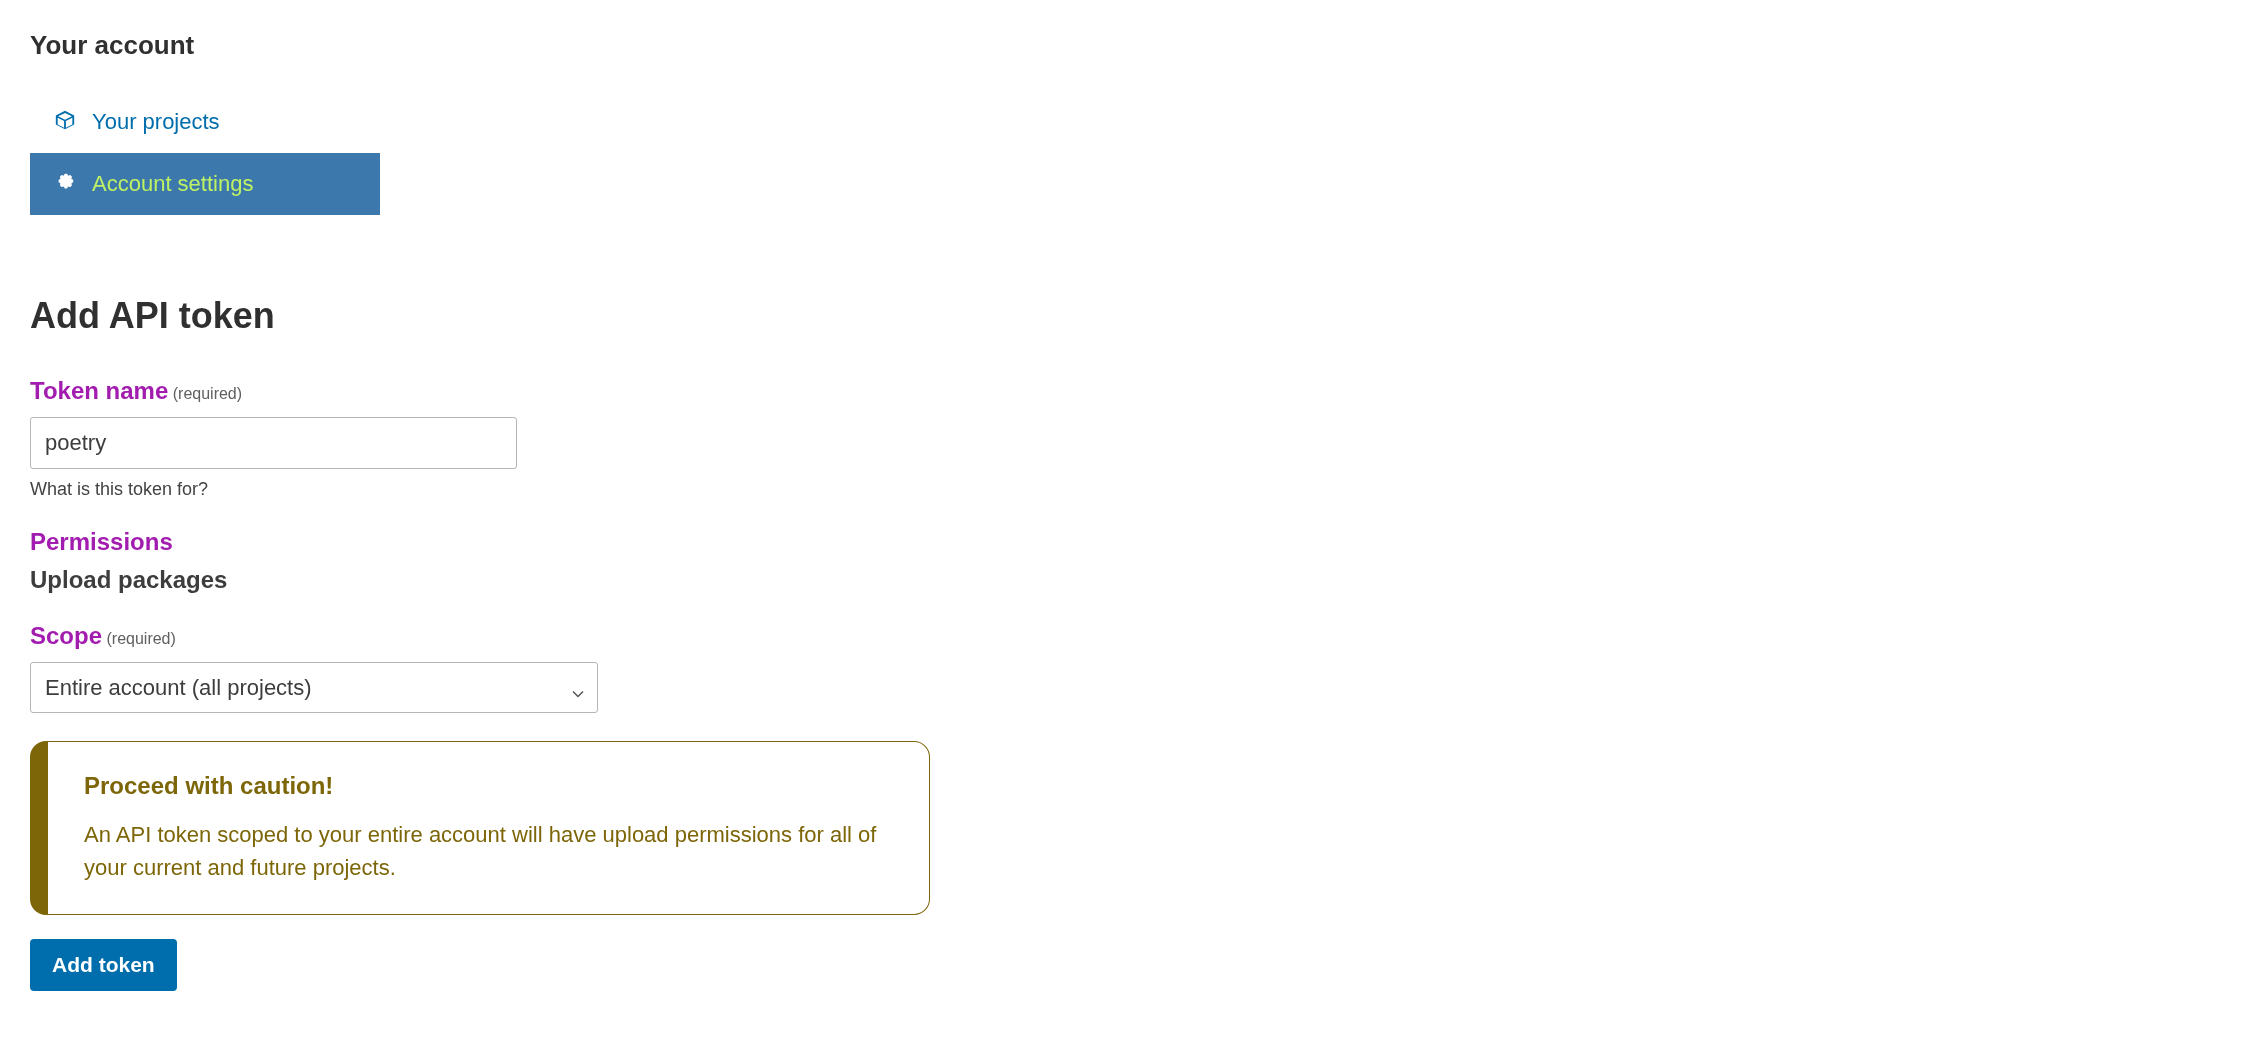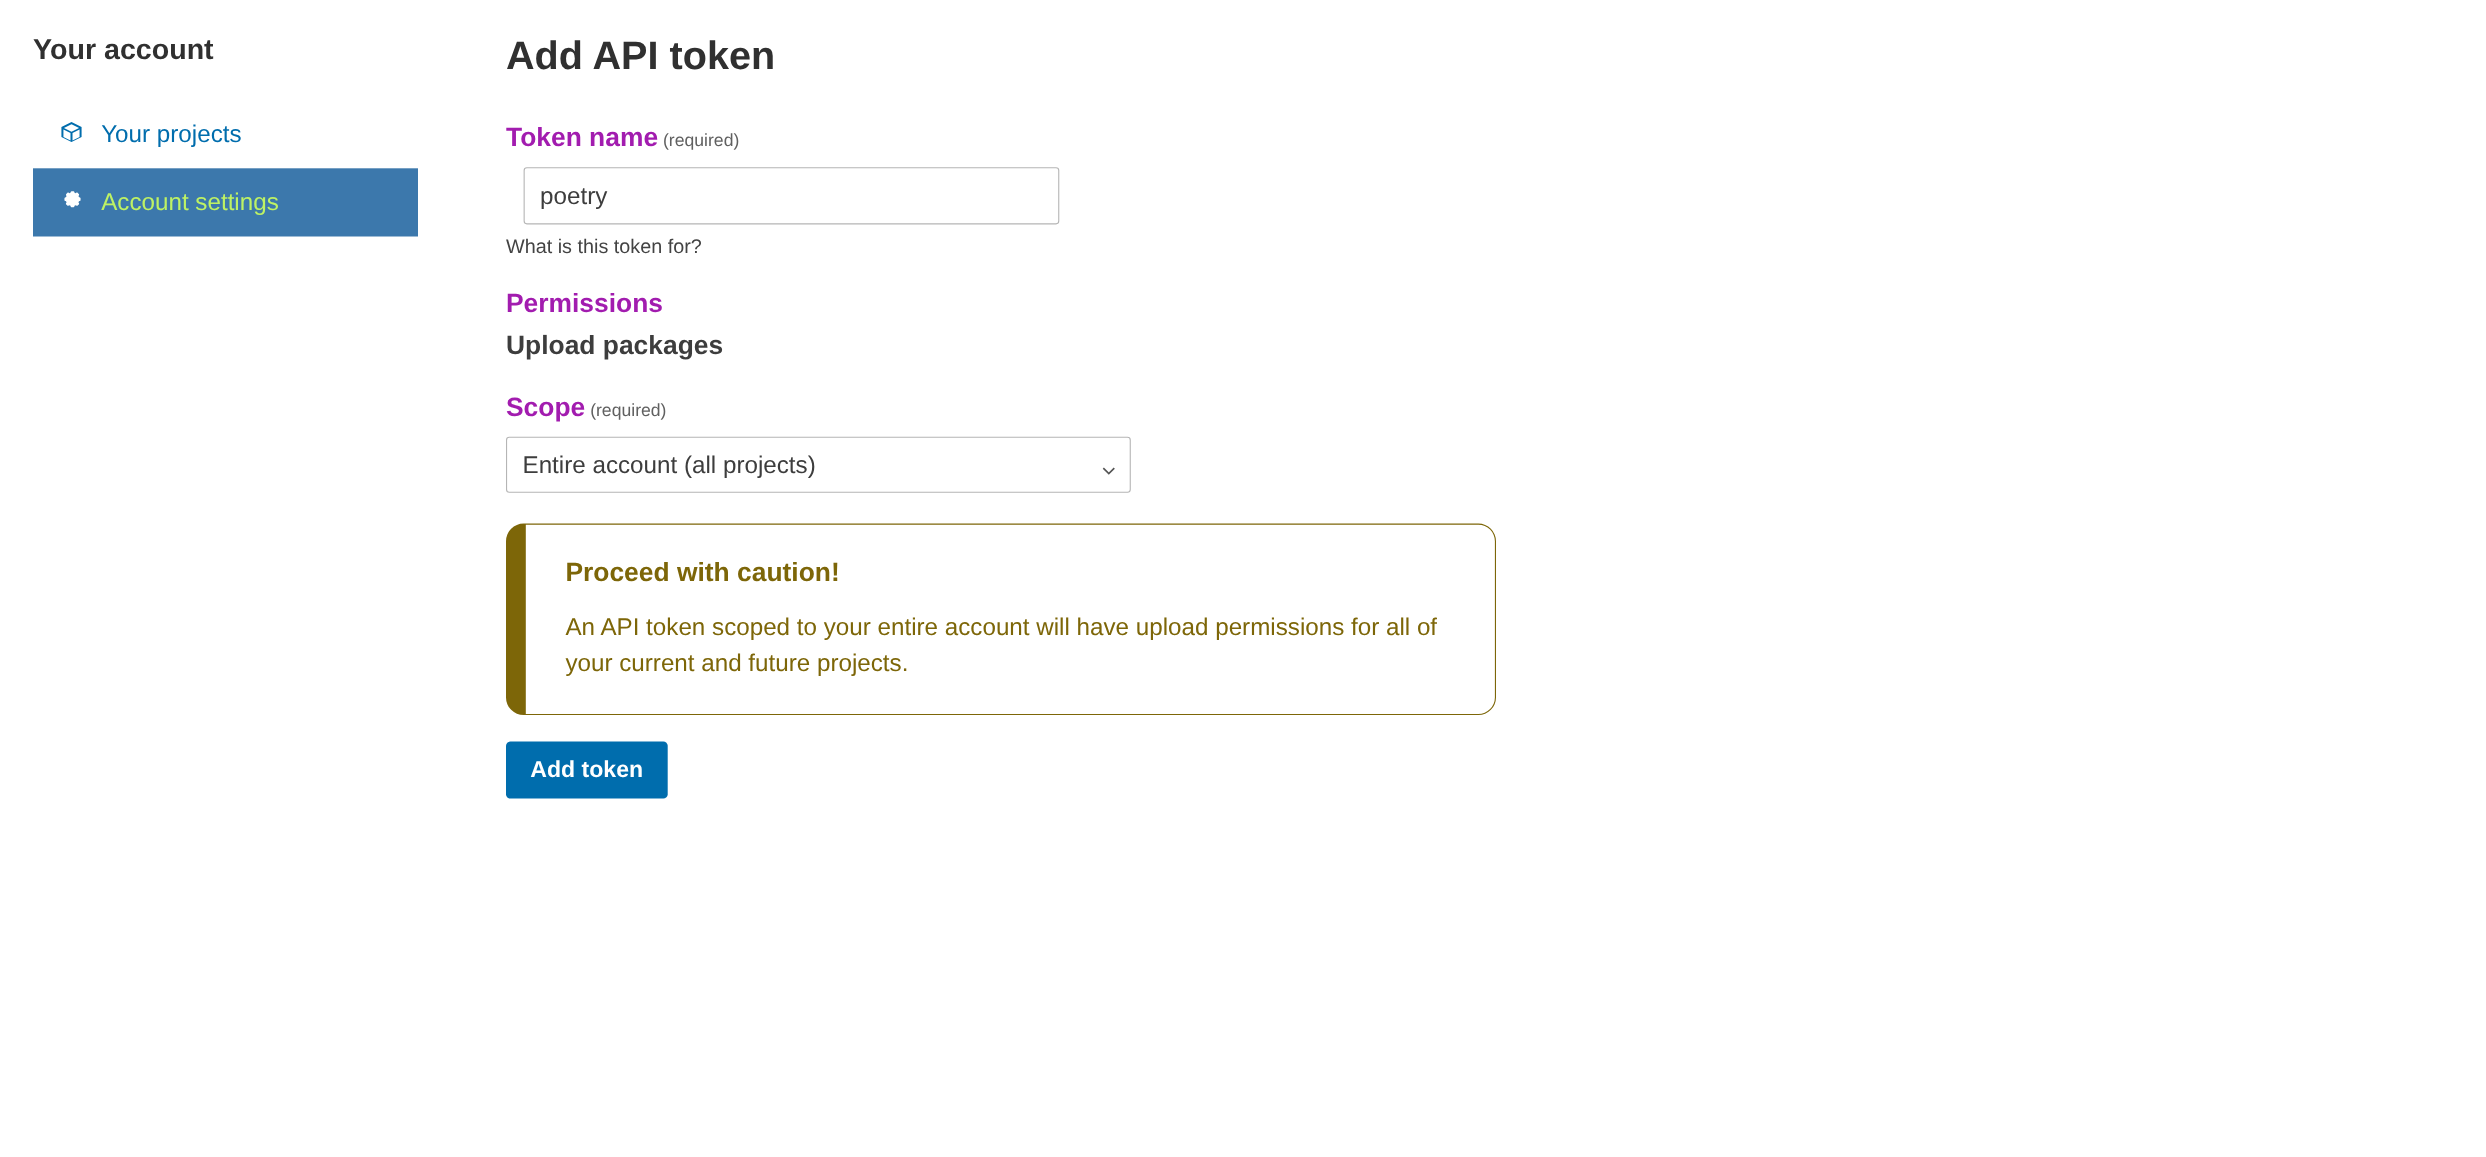--- a/index.html
+++ b/index.html
@@ -10,20 +10,21 @@
     body {
       font-family: -apple-system, BlinkMacSystemFont, "Segoe UI", Helvetica, Arial, sans-serif;
       background: #ffffff;
       color: #303030;
       padding: 30px;
     }
     .container {
       display: flex;
       gap: 80px;
       max-width: 1500px;
+      flex-direction: column;
     }
     .sidebar {
       width: 350px;
       flex-shrink: 0;
     }
     .sidebar-title {
       font-size: 26px;
       font-weight: 700;
       color: #303030;
       margin-bottom: 30px;
@@ -81,21 +82,20 @@
     .text-input {
       display: block;
       width: 487px;
       margin-top: 12px;
       padding: 12px 14px;
       font-size: 22px;
       color: #3d3d3d;
       border: 1px solid #b5b5b5;
       border-radius: 3px;
       font-family: inherit;
-      margin-left: 16px;
     }
     .help-text {
       font-size: 18px;
       color: #434343;
       margin-top: 10px;
     }
     .permissions-value {
       font-size: 24px;
       color: #3d3d3d;
       margin-top: 10px;

